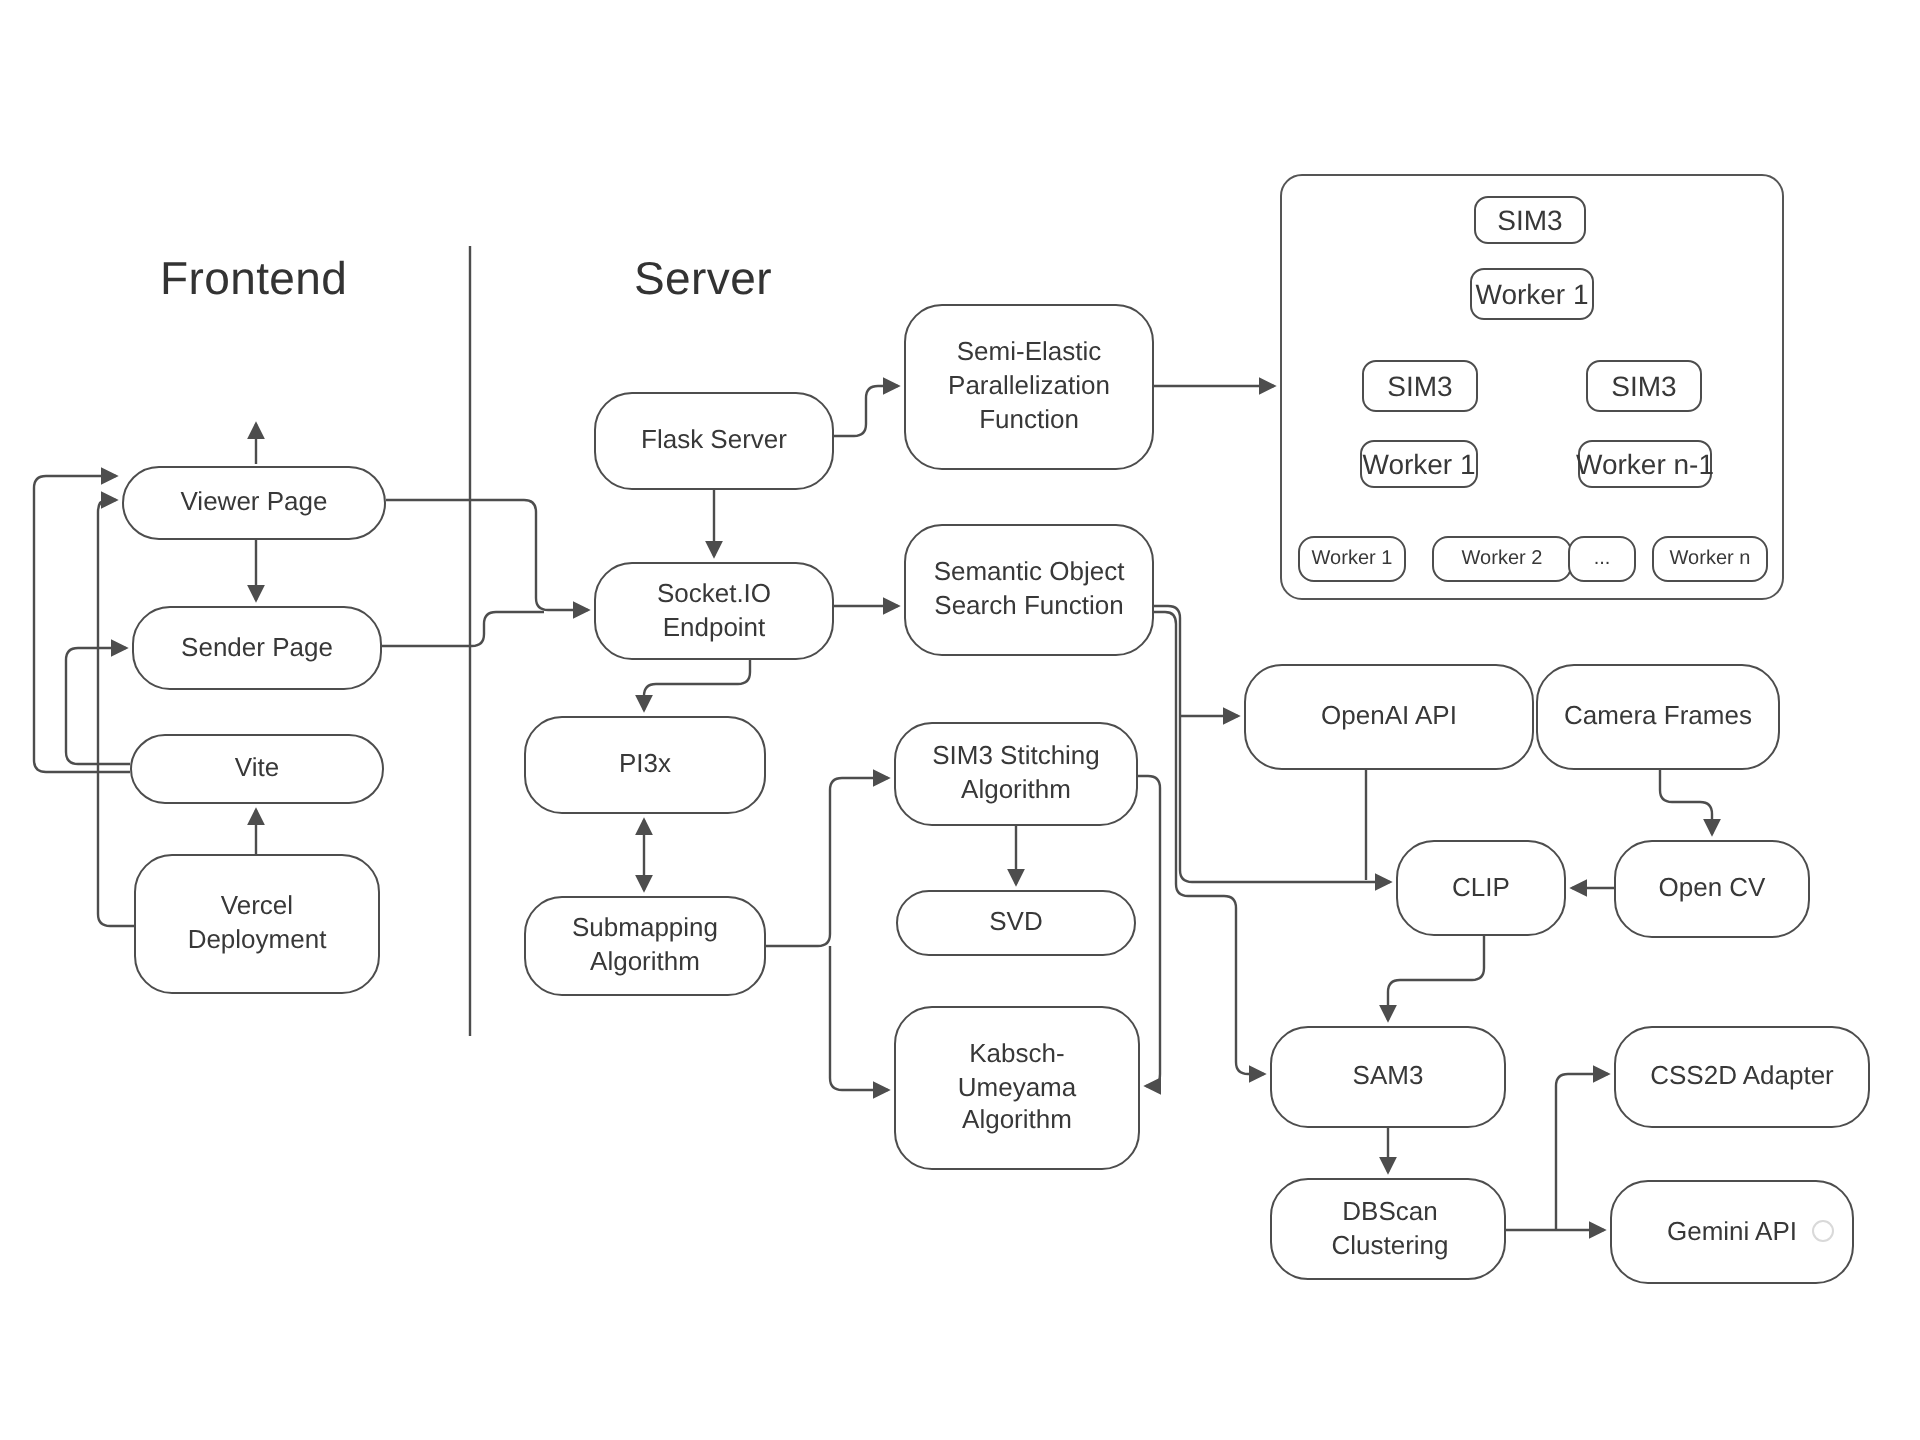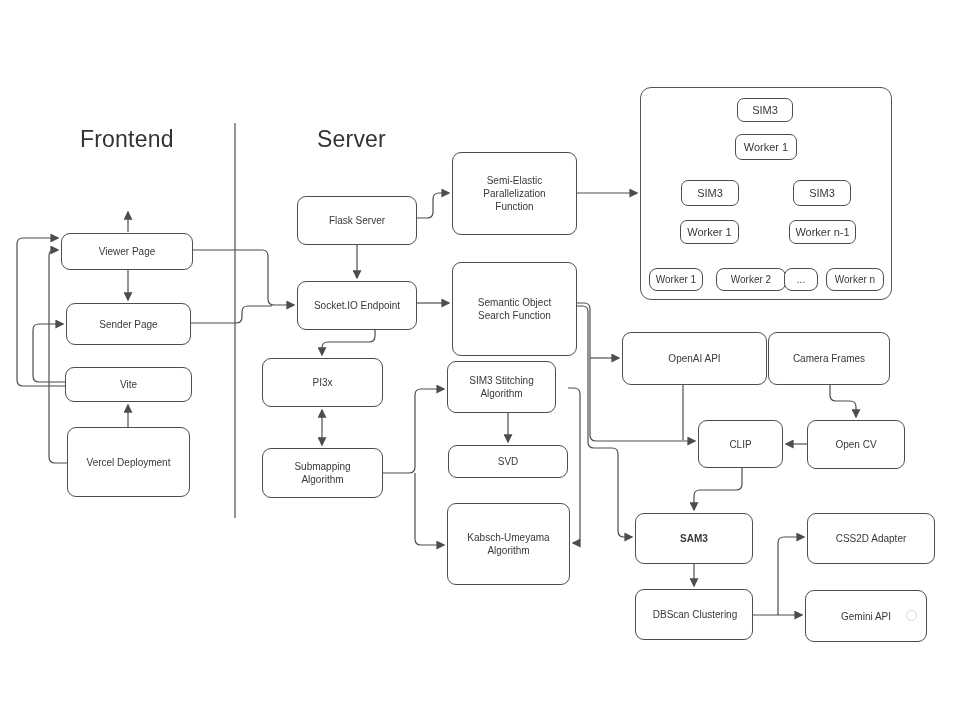--- a/index.html
+++ b/index.html
@@ -1,25 +1,25 @@
 <!DOCTYPE html>
 <html><head>
 <meta charset="utf-8">
 <style>
   html,body{margin:0;padding:0;background:#fff;}
   .diagram{position:relative;width:960px;height:720px;background:#fff;overflow:hidden;
            font-family:"Liberation Sans","DejaVu Sans",sans-serif;color:#383838;}
   svg.edge-layer{position:absolute;left:0;top:0;width:960px;height:720px;}
   .heading{position:absolute;font-size:23px;font-weight:500;color:#333;letter-spacing:.2px;}
   .node{position:absolute;box-sizing:border-box;background:#fff;border:1.4px solid #4d4d4d;
-        border-radius:9px;display:flex;align-items:center;justify-content:center;
-        text-align:center;font-size:10px;line-height:1.3;color:#383838;padding:2px 10px;}
+        border-radius:19px;display:flex;align-items:center;justify-content:center;
+        text-align:center;font-size:13px;line-height:1.3;color:#383838;padding:2px 10px;}
   .pad12{padding:2px 12px;}
   .cluster{position:absolute;box-sizing:border-box;border:1.4px solid #555;border-radius:11px;background:#fff;}
-  .node.small{font-size:11px;border-radius:7px;border-width:1.2px;padding:1px 3px;white-space:nowrap;}
+  .node.small{font-size:14px;border-radius:7px;border-width:1.2px;padding:1px 3px;white-space:nowrap;}
   .node.leaf{font-size:10px;border-radius:8px;}
   .cursor-ring{position:absolute;width:9px;height:9px;border:1.5px solid #d9d9d9;border-radius:50%;background:transparent;}
 </style>
 </head>
 <body>
 
 <div class="diagram">
 
   <svg class="edge-layer" viewBox="0 0 960 720" xmlns="http://www.w3.org/2000/svg">
     <defs>
@@ -73,31 +73,31 @@
   <div class="heading" style="left:317px;top:126px;">Server</div>
 
   <div class="node" style="left:61px;top:233px;width:132px;height:37px;">Viewer Page</div>
   <div class="node" style="left:66px;top:303px;width:125px;height:42px;">Sender Page</div>
   <div class="node" style="left:65px;top:367px;width:127px;height:35px;">Vite</div>
   <div class="node" style="left:67px;top:427px;width:123px;height:70px;">Vercel Deployment</div>
 
   <div class="node" style="left:297px;top:196px;width:120px;height:49px;">Flask Server</div>
   <div class="node" style="left:452px;top:152px;width:125px;height:83px;">Semi-Elastic Parallelization Function</div>
   <div class="node" style="left:297px;top:281px;width:120px;height:49px;">Socket.IO Endpoint</div>
-  <div class="node pad12" style="left:452px;top:262px;width:125px;height:94px;">Semantic Object Search Function</div>
+  <div class="node pad12" style="left:452px;top:262px;width:125px;height:66px;">Semantic Object Search Function</div>
   <div class="node" style="left:262px;top:358px;width:121px;height:49px;">PI3x</div>
   <div class="node" style="left:262px;top:448px;width:121px;height:50px;">Submapping Algorithm</div>
-  <div class="node" style="left:447px;top:361px;width:109px;height:52px;">SIM3 Stitching Algorithm</div>
+  <div class="node" style="left:447px;top:361px;width:122px;height:52px;">SIM3 Stitching Algorithm</div>
   <div class="node" style="left:448px;top:445px;width:120px;height:33px;">SVD</div>
   <div class="node pad12" style="left:447px;top:503px;width:123px;height:82px;">Kabsch-Umeyama Algorithm</div>
   <div class="node" style="left:622px;top:332px;width:145px;height:53px;">OpenAI API</div>
   <div class="node" style="left:768px;top:332px;width:122px;height:53px;">Camera Frames</div>
   <div class="node" style="left:698px;top:420px;width:85px;height:48px;">CLIP</div>
   <div class="node" style="left:807px;top:420px;width:98px;height:49px;">Open CV</div>
-  <div class="node" style="left:635px;top:513px;width:118px;height:51px;font-weight:bold;">SAM3</div>
+  <div class="node" style="left:635px;top:513px;width:118px;height:51px;">SAM3</div>
   <div class="node" style="left:635px;top:589px;width:118px;height:51px;padding-left:12px;">DBScan Clustering</div>
   <div class="node" style="left:807px;top:513px;width:128px;height:51px;">CSS2D Adapter</div>
   <div class="node" style="left:805px;top:590px;width:122px;height:52px;">Gemini API</div>
   <span class="cursor-ring" style="left:906px;top:610px;"></span>
 
   <div class="cluster" style="left:640px;top:87px;width:252px;height:213px;"></div>
   <div class="node small" style="left:737px;top:98px;width:56px;height:24px;">SIM3</div>
   <div class="node small" style="left:735px;top:134px;width:62px;height:26px;">Worker 1</div>
   <div class="node small" style="left:681px;top:180px;width:58px;height:26px;">SIM3</div>
   <div class="node small" style="left:793px;top:180px;width:58px;height:26px;">SIM3</div>

